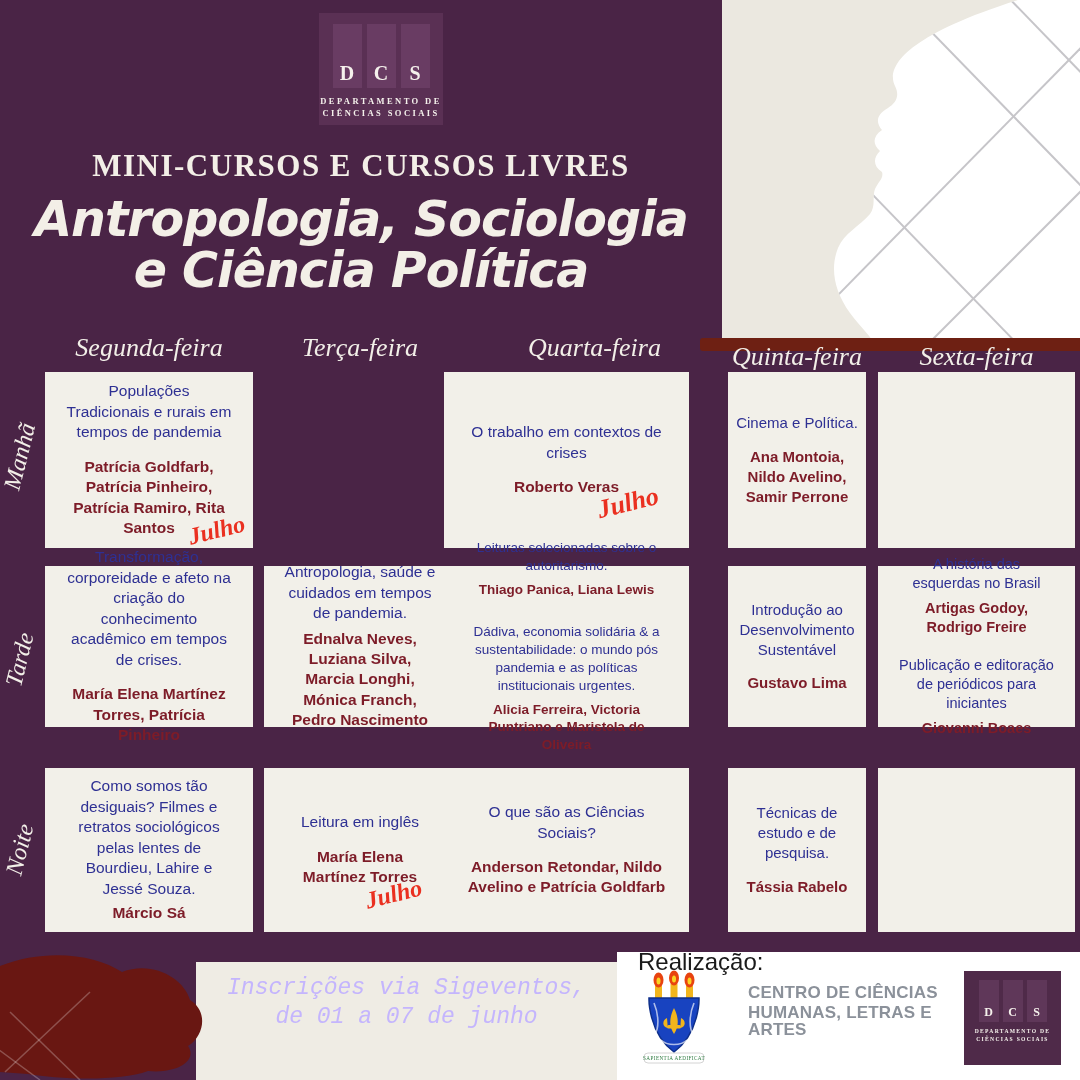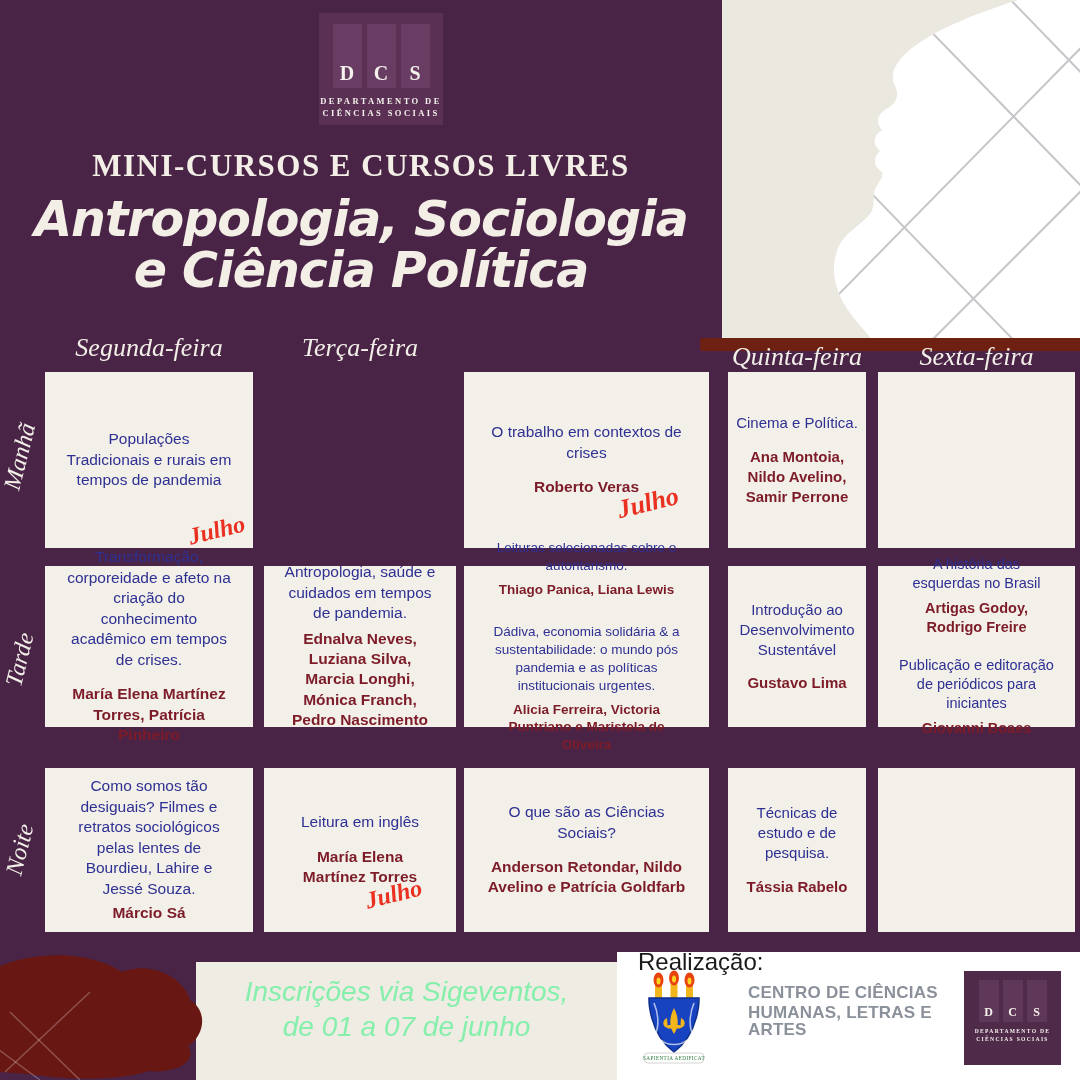--- a/index.html
+++ b/index.html
@@ -46,21 +46,21 @@
     font-family:cursive;font-style:italic;font-size:24px;
     transform:rotate(-76deg);
   }
   .cell{
     position:absolute;background:#f2f0e9;box-sizing:border-box;
     display:flex;flex-direction:column;justify-content:center;align-items:center;
     text-align:center;padding:10px 20px;
   }
   .c0{left:45px;width:208px;}
   .c1{left:264px;width:192px;}
-  .c2{left:464px;width:245px;}
+  .c2{left:444px;width:245px;}
   .c3{left:728px;width:138px;padding-left:6px;padding-right:6px;}
   .c4{left:878px;width:197px;}
   .r0{top:372px;height:176px;}
   .r1{top:566px;height:161px;}
   .r2{top:768px;height:164px;}
   .ctitle{color:#2e3093;font-size:15.5px;line-height:1.32;}
   .cnames{color:#7d1c28;font-weight:700;font-size:15.5px;line-height:1.32;margin-top:14px;}
   .gap-sm .cnames{margin-top:4px;text-align:right;}
   .sz13 .ctitle,.sz13 .cnames{font-size:13.5px;}
   .sz14 .ctitle,.sz14 .cnames{font-size:14.5px;}
@@ -73,21 +73,21 @@
   }
   .j1{right:8px;bottom:4px;font-size:24px;}
   .j2{right:30px;bottom:30px;font-size:26px;}
   .j3{right:34px;bottom:24px;font-size:24px;}
   
   .cream-band{position:absolute;left:196px;top:962px;width:884px;height:118px;background:#efece4;}
   .white-box{position:absolute;left:617px;top:952px;width:463px;height:128px;background:#ffffff;}
   .splash{position:absolute;left:0;top:952px;width:210px;height:128px;}
   .inscription{
     position:absolute;left:196px;top:974px;width:421px;text-align:center;
-    color:#86efac;font-family:Liberation Sans, sans-serif;font-style:italic;font-size:28px;line-height:1.25;
+    color:#c4b5fd;font-family:Liberation Mono, monospace;font-style:italic;font-size:23px;line-height:1.25;
   }
   .realizacao{position:absolute;left:638px;top:948px;color:#1a1a1a;font-size:24px;}
   .ufpb{position:absolute;left:641px;top:970px;width:66px;height:96px;}
   .cchla{position:absolute;left:748px;top:980px;width:230px;line-height:1;}
   .cchla-acronym{color:#2779b7;font-family:"Liberation Serif", serif;font-weight:700;font-size:43px;letter-spacing:1px;}
   .cchla-l1,.cchla-l2{color:#8b919a;font-weight:700;font-size:17px;margin-top:3.5px;letter-spacing:.2px;}
   .dcs-small{left:964px;top:971px;width:97px;height:94px;padding-top:9px;background:#4f2a49;}
   .dcs-small .dcs-bar{width:20px;height:42px;background:#5f3759;}
   .dcs-small .dcs-bars{gap:4px;}
   .dcs-small .dcs-bar span{font-size:12px;bottom:2px;}
@@ -137,29 +137,31 @@
       <path d="M 190,360 L 540,10"></path>
       <path d="M 120,-60 L 470,300"></path>
       <path d="M 20,60 L 340,390"></path>
       <path d="M 250,-40 L 560,280"></path>
     </g>
   </svg>
   <div class="red-stripe"></div>
 
   <div class="day-head" style="left:45px;top:333px;width:208px;">Segunda-feira</div>
   <div class="day-head" style="left:264px;top:333px;width:192px;">Terça-feira</div>
+  <div class="day-head" style="left:472px;top:333px;width:245px;">Quarta-feira</div>
   <div class="day-head" style="left:728px;top:342px;width:138px;">Quinta-feira</div>
   <div class="day-head" style="left:878px;top:342px;width:197px;">Sexta-feira</div>
 
   <div class="period-label" style="top:443px;">Manhã</div>
   <div class="period-label" style="top:646px;">Tarde</div>
   <div class="period-label" style="top:836px;">Noite</div>
 
   <div class="cell c0 r0">
     <div class="ctitle">Populações Tradicionais e rurais em tempos de pandemia</div>
+    <div class="cnames">Patrícia Goldfarb, Patrícia Pinheiro, Patrícia Ramiro, Rita Santos</div>
     <div class="julho j1">Julho</div>
   </div>
   <div class="cell c2 r0">
     <div class="ctitle">O trabalho em contextos de crises</div>
     <div class="cnames">Roberto Veras</div>
     <div class="julho j2">Julho</div>
   </div>
   <div class="cell c3 r0">
     <div class="ctitle">Cinema e Política.</div>
     <div class="cnames">Ana Montoia, Nildo Avelino, Samir Perrone</div>

